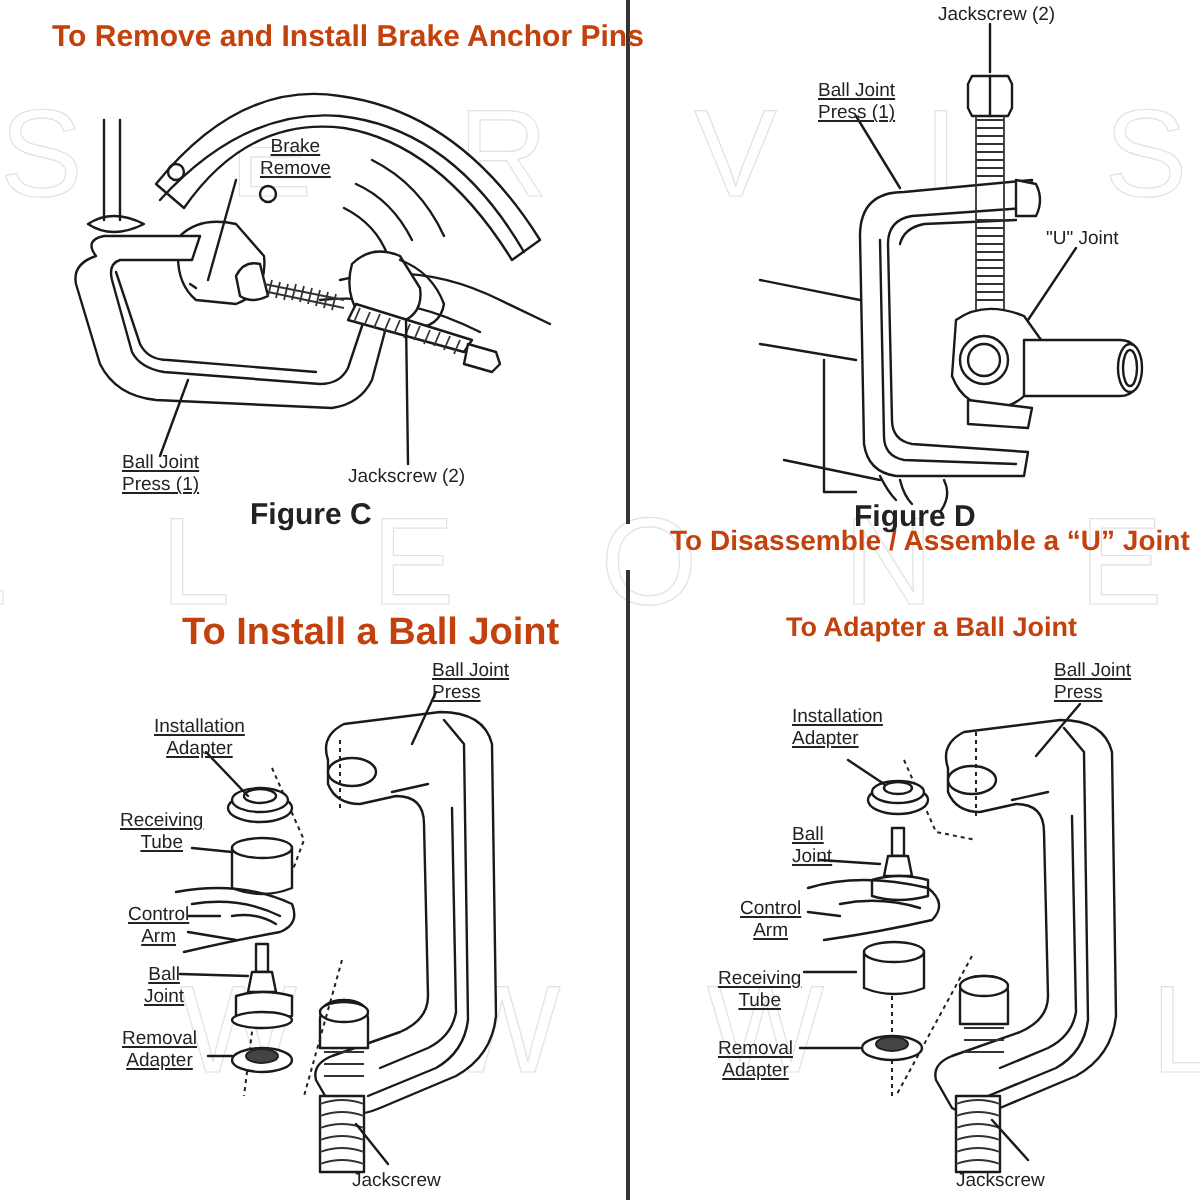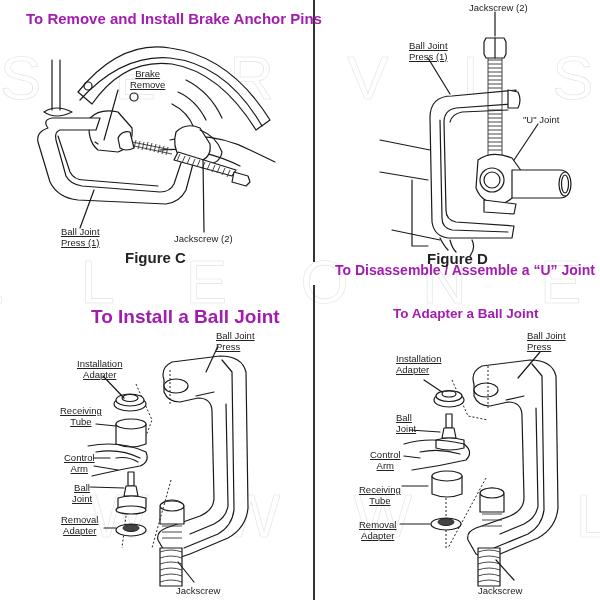--- a/index.html
+++ b/index.html
@@ -1,19 +1,19 @@
 <!DOCTYPE html>
 <html><head>
   <meta charset="utf-8">
   <style>
     html, body { margin: 0; padding: 0; background: #ffffff; }
     body { width: 600px; height: 600px; position: relative; overflow: hidden;
            font-family: "Liberation Sans", sans-serif; color: #111; }
     .abs { position: absolute; }
-    .title { font-weight: bold; font-size: 14.5px; white-space: nowrap; color: #a21caf; }
+    .title { font-weight: bold; font-size: 14.5px; white-space: nowrap; color: #c2410c; }
     .lbl { font-size: 9.5px; line-height: 11px; color: #222; white-space: nowrap; }
     .lbl span { display: block; text-decoration: underline; }
     .fig { font-weight: bold; font-size: 15px; color: #222; }
     .divider { position: absolute; left: 313px; width: 2px; background: #333; }
     svg { position: absolute; left: 0; top: 0; }
     .ln { fill: none; stroke: #1a1a1a; stroke-width: 1.2; stroke-linecap: round; stroke-linejoin: round; }
     .fl { fill: #fff; stroke: #1a1a1a; stroke-width: 1.2; stroke-linejoin: round; }
     .dash { fill: none; stroke: #222; stroke-width: 1; stroke-dasharray: 2 2; }
     .thr { fill: none; stroke: #333; stroke-width: 0.9; }
     .watermark { position: absolute; font-family: "Liberation Sans", sans-serif; font-size: 62px;

